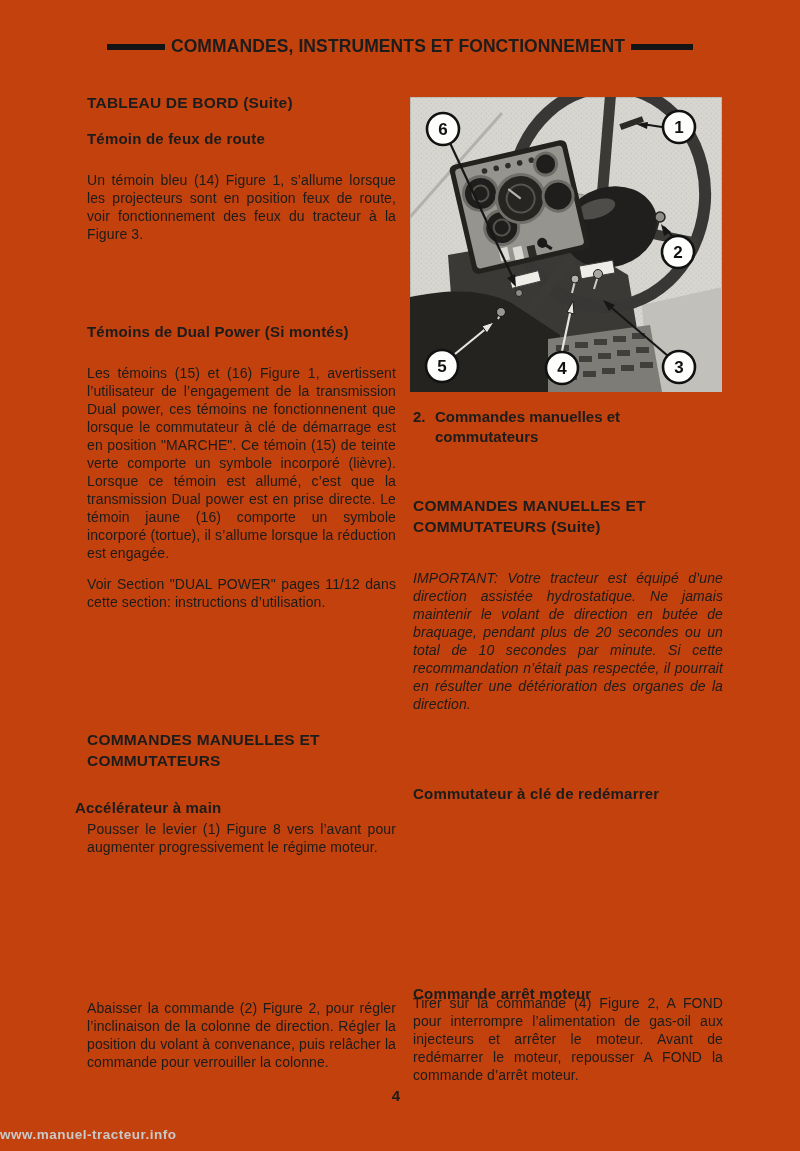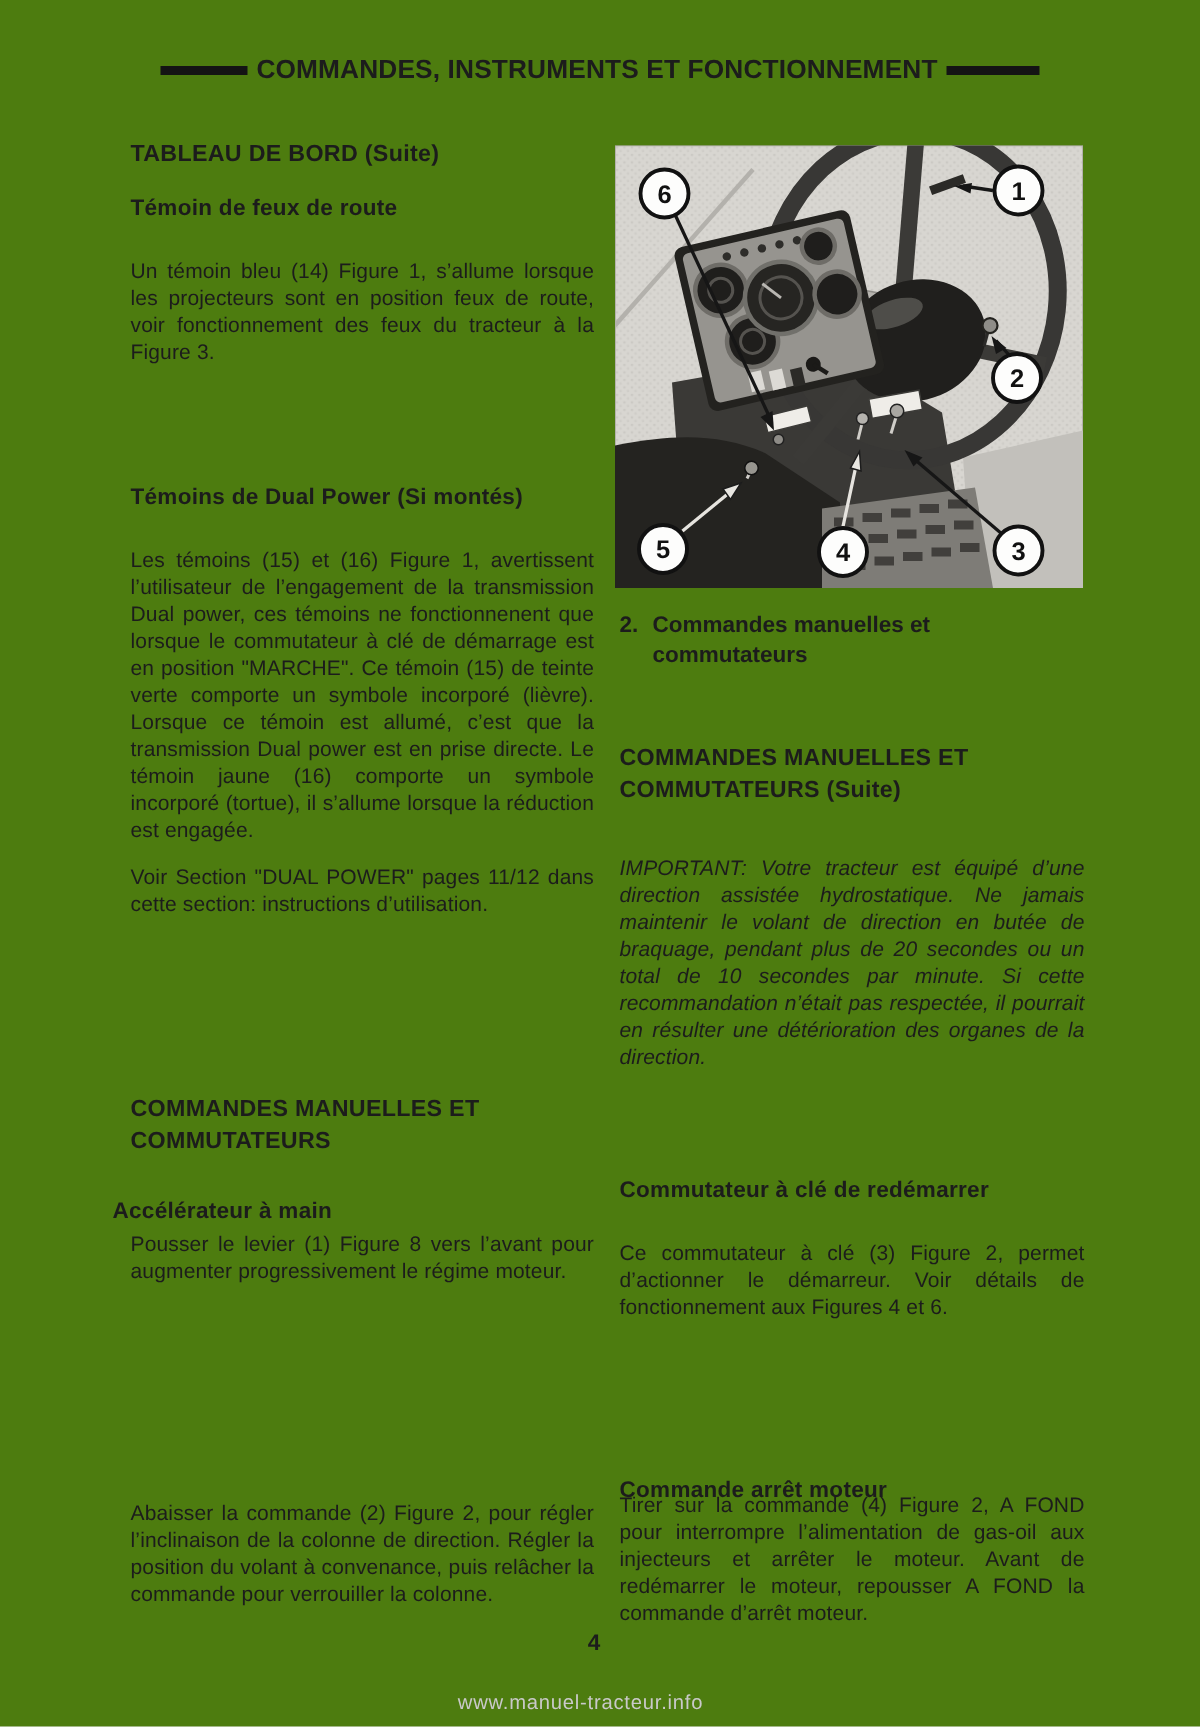--- a/index.html
+++ b/index.html
@@ -1,36 +1,36 @@
 <!DOCTYPE html>
 <html><head>
 <meta charset="utf-8">
 <style>
   html,body { margin:0; padding:0; background:#e9e9e9; }
   .page {
     position:relative; width:800px; height:1151px; margin:0 auto;
-    background:#4d7c0f; overflow:hidden;
+    background:#c2410c; overflow:hidden;
     font-family:"Liberation Sans", sans-serif; color:#1c1c1c;
   }
   .abs { position:absolute; }
   .header { position:absolute; top:36px; left:0; width:800px;
     display:flex; align-items:center; justify-content:center; gap:6px; }
   .rule { height:6px; background:#141414; }
   .rule-left { width:58px; }
   .rule-right { width:62px; }
   .page-title { margin:0; font-size:17.5px; font-weight:bold; letter-spacing:.1px; white-space:nowrap; }
   .h-caps { font-weight:bold; font-size:15.5px; line-height:21px; letter-spacing:.2px; white-space:pre-line; }
   .h-block { font-weight:bold; font-size:15px; line-height:19px; letter-spacing:.2px; text-align:justify; }
   .body-text { font-size:14px; line-height:18px; letter-spacing:.1px; text-align:justify;margin-top:24px; }
   .italic { font-style:italic; }
   .caption { display:flex; gap:6px; font-weight:bold; font-size:15px; line-height:20px; }
   .caption .num { flex:0 0 16px; }
   .caption .txt { width:190px; }
   .page-number { font-weight:bold; font-size:15px; text-align:center; }
-  .watermark { font-size:13.5px; color:#c9c9c9; text-align:center; letter-spacing:.5px; }
+  .watermark { font-size:13.5px; color:#c9c9c9; text-align:left; letter-spacing:.5px;font-weight:bold; }
   svg text { font-family:"Liberation Sans", sans-serif; }
 </style>
 </head>
 <body>
 
 <div class="page">
 
   <div class="header">
     <span class="rule rule-left"></span>
     <h1 class="page-title">COMMANDES, INSTRUMENTS ET FONCTIONNEMENT</h1>
@@ -183,21 +183,20 @@
     <span class="num">2.</span>
     <span class="txt">Commandes manuelles et commutateurs</span>
   </div>
 
   <div class="abs h-caps" style="left:413px; top:495px; width:310px;">COMMANDES MANUELLES ET
 COMMUTATEURS (Suite)</div>
 
   <div class="abs body-text italic" style="left:413px; top:545px; width:310px;">IMPORTANT: Votre tracteur est équipé d’une direction assistée hydrostatique. Ne jamais maintenir le volant de direction en butée de braquage, pendant plus de 20 secondes ou un total de 10 secondes par minute. Si cette recommandation n’était pas respectée, il pourrait en résulter une détérioration des organes de la direction.</div>
 
   <div class="abs h-block" style="left:413px; top:784px; width:310px;">Commutateur à clé de redémarrer</div>
-  <div class="abs body-text" style="left:413px; top:802px; width:310px;">Ce commutateur à clé (3) Figure 2, permet d’actionner le démarreur. Voir détails de fonctionnement aux Figures 4 et 6.</div>
 
   <div class="abs h-block" style="left:413px; top:952px; width:310px;margin-top:32px;">Commande arrêt moteur</div>
   <div class="abs body-text" style="left:413px; top:970px; width:310px;">Tirer sur la commande (4) Figure 2, A FOND pour interrompre l’alimentation de gas-oil aux injecteurs et arrêter le moteur. Avant de redémarrer le moteur, repousser A FOND la commande d’arrêt moteur.</div>
 
   <div class="abs page-number" style="left:0; top:1087px; width:792px;">4</div>
   <div class="abs watermark" style="left:0; top:1127px; width:774px;">www.manuel-tracteur.info</div>
 
 </div>
 
 </body></html>

